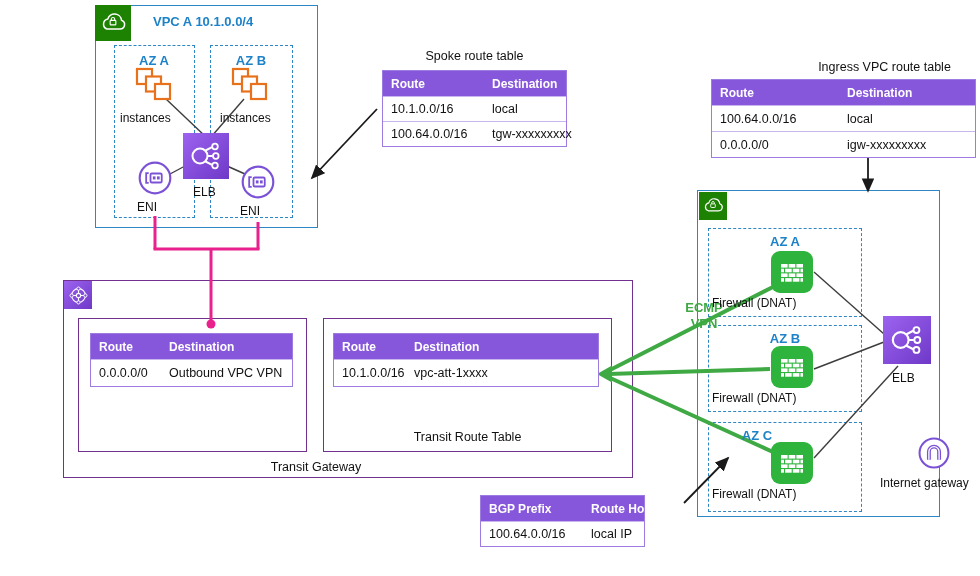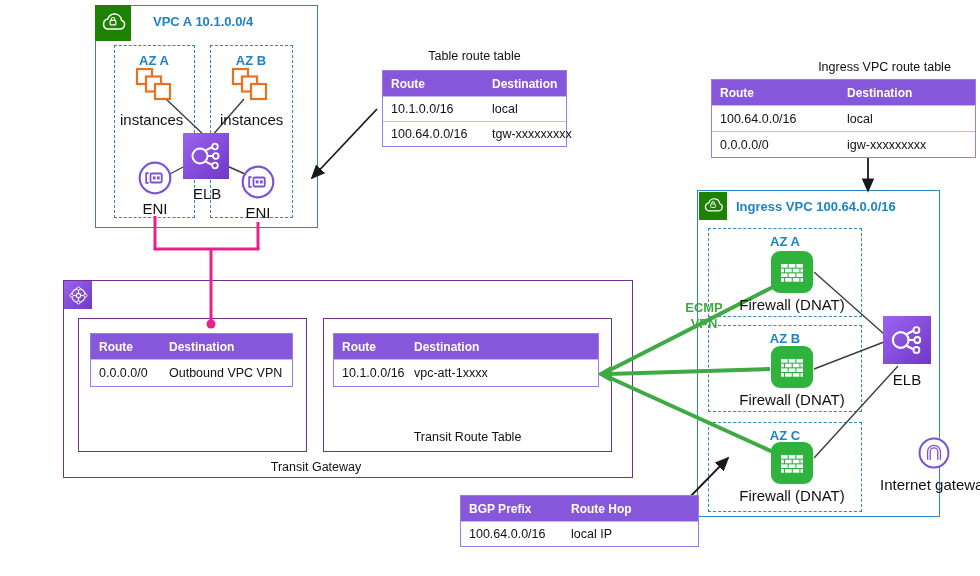--- a/index.html
+++ b/index.html
@@ -8,21 +8,21 @@
   .abs { position:absolute; }
   .z1 { z-index:1; } .z5 { z-index:5; } .z10 { z-index:10; }
 
   .bluebox   { border:1.5px solid #2E86C4; background:#fff; }
   .dashedbox { border:1.4px dashed #2E86C4; }
   .purplebox { border:1.5px solid #73318F; }
   .purplebox-thin { border:1.2px solid #73318F; }
 
   .bluelabel { color:#1E82C8; font-weight:bold; font-size:13px; white-space:nowrap; }
   .azlabel   { color:#1E82C8; font-weight:bold; font-size:13px; text-align:center; }
-  .plainlabel{ color:#111; font-size:15px; text-align:center; white-space:nowrap; }
+  .plainlabel{ color:#111; font-size:12px; text-align:left; white-space:nowrap; }
   .caption   { color:#111; font-size:12.5px; text-align:center; white-space:nowrap; }
   .ecmp      { color:#3FA944; font-weight:bold; font-size:13px; text-align:center; line-height:1.25; }
 
   .rtable { position:absolute; background:#fff; border:1px solid #9D7BE0; z-index:10; }
   .thead  { display:grid; background:#8656DB; color:#fff; font-weight:bold;
             font-size:12px; height:25px; align-items:center; }
   .trow   { display:grid; background:#fff; color:#111; font-size:12.5px;
             align-items:center; border-top:1px solid #C9B6EE; }
   .thead > span, .trow > span { padding-left:8px; white-space:nowrap; }
 
@@ -99,21 +99,21 @@
       <circle cx="20" cy="20" r="17" fill="#fff" stroke="#7B52D6" stroke-width="2.4"></circle>
       <path d="M13 14.5 h-2.8 v11 h2.8" fill="none" stroke="#7B52D6" stroke-width="2"></path>
       <rect x="15" y="15" width="12.5" height="10" rx="1.5" fill="none" stroke="#7B52D6" stroke-width="2"></rect>
       <rect x="17.6" y="18.2" width="3" height="3.4" fill="#7B52D6"></rect>
       <rect x="22.2" y="18.2" width="3" height="3.4" fill="#7B52D6"></rect>
     </svg>
   </div>
   <div class="abs plainlabel z10" style="left:137px;top:200px;width:36px;">ENI</div>
   <div class="abs plainlabel z10" style="left:240px;top:204px;width:36px;">ENI</div>
 
-  <div class="abs caption z10" style="left:382px;top:49px;width:185px;">Table route table</div>
+  <div class="abs caption z10" style="left:382px;top:49px;width:185px;">Spoke route table</div>
   <div class="rtable" style="left:382px;top:70px;width:185px;">
     <div class="thead" style="grid-template-columns:101px 1fr;">
       <span>Route</span>
       <span>Destination</span>
     </div>
     <div class="trow" style="grid-template-columns:101px 1fr;height:25px;">
       <span>10.1.0.0/16</span>
       <span>local</span>
     </div>
     <div class="trow" style="grid-template-columns:101px 1fr;height:25px;">
@@ -187,29 +187,28 @@
   </div>
 
   <div class="abs bluebox z1" style="left:697px;top:190px;width:243px;height:327px;"></div>
   <div class="abs iconbox z10" style="left:699px;top:192px;width:28px;height:28px;background:#1D8102;">
     <svg width="24" height="24" viewBox="0 0 40 40">
       <path d="M12 28 h17.5 a6 6 0 0 0 1.8-11.7 a9.3 9.3 0 0 0 -18.2 -1.6 A6.9 6.9 0 0 0 12 28 z" fill="none" stroke="#fff" stroke-width="2" stroke-linejoin="round"></path>
       <rect x="16.2" y="16.5" width="7.6" height="6" rx="1" fill="none" stroke="#fff" stroke-width="1.5"></rect>
       <path d="M17.8 16.5 v-1.7 a2.2 2.2 0 0 1 4.4 0 v1.7" fill="none" stroke="#fff" stroke-width="1.5"></path>
     </svg>
   </div>
-  <div class="abs bluelabel z10" style="left:736px;top:199px;">Ingress VPC 100.64.0.0/16</div>
 
   <div class="abs dashedbox z1" style="left:708px;top:228px;width:154px;height:89px;"></div>
   <div class="abs dashedbox z1" style="left:708px;top:325px;width:154px;height:87px;"></div>
   <div class="abs dashedbox z1" style="left:708px;top:422px;width:154px;height:90px;"></div>
 
   <div class="abs azlabel z10" style="left:708px;top:234px;width:154px;">AZ A</div>
   <div class="abs azlabel z10" style="left:708px;top:331px;width:154px;">AZ B</div>
-  <div class="abs azlabel z10" style="left:708px;top:428px;width:154px;">AZ C</div>
+  <div class="abs azlabel z10" style="left:680px;top:428px;width:154px;">AZ C</div>
 
   <div class="abs z10" style="left:770px;top:250px;">
     <svg width="44" height="44" viewBox="0 0 44 44">
       <rect x="1" y="1" width="42" height="42" rx="9" fill="#2EB33C"></rect>
       <g fill="#fff">
         <rect x="11" y="14" width="6.6" height="3.6"></rect>
           <rect x="18.7" y="14" width="6.6" height="3.6"></rect>
           <rect x="26.4" y="14" width="6.6" height="3.6"></rect>
         <rect x="11" y="18.7" width="3" height="3.6"></rect>
           <rect x="15.1" y="18.7" width="6.6" height="3.6"></rect>
@@ -286,21 +285,21 @@
 
   <div class="abs z10" style="left:917px;top:436px;">
     <svg width="34" height="34" viewBox="0 0 40 40">
       <circle cx="20" cy="20" r="17" fill="#fff" stroke="#7B52D6" stroke-width="2.4"></circle>
       <path d="M14 28 V18.5 a6 6 0 0 1 12 0 V28" fill="none" stroke="#7B52D6" stroke-width="4.6"></path>
       <path d="M14 28 V18.5 a6 6 0 0 1 12 0 V28" fill="none" stroke="#fff" stroke-width="1.6"></path>
     </svg>
   </div>
   <div class="abs plainlabel z10" style="left:880px;top:476px;width:110px;">Internet gateway</div>
 
-  <div class="rtable" style="left:460px;top:495px;width:239px;">
+  <div class="rtable" style="left:480px;top:495px;width:165px;">
     <div class="thead" style="grid-template-columns:102px 1fr;">
       <span>BGP Prefix</span>
       <span>Route Hop</span>
     </div>
     <div class="trow" style="grid-template-columns:102px 1fr;height:25px;">
       <span>100.64.0.0/16</span>
       <span>local IP</span>
     </div>
   </div>
 

